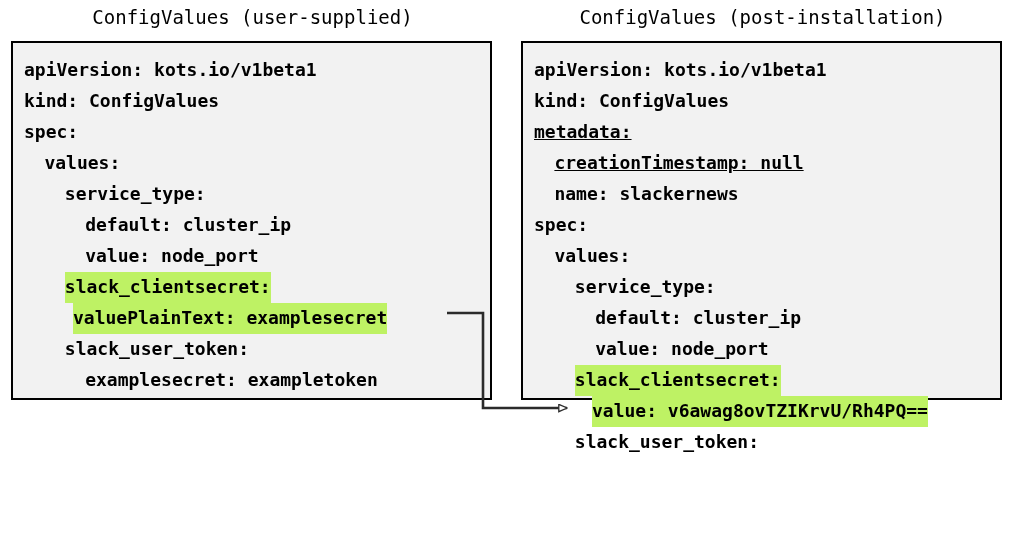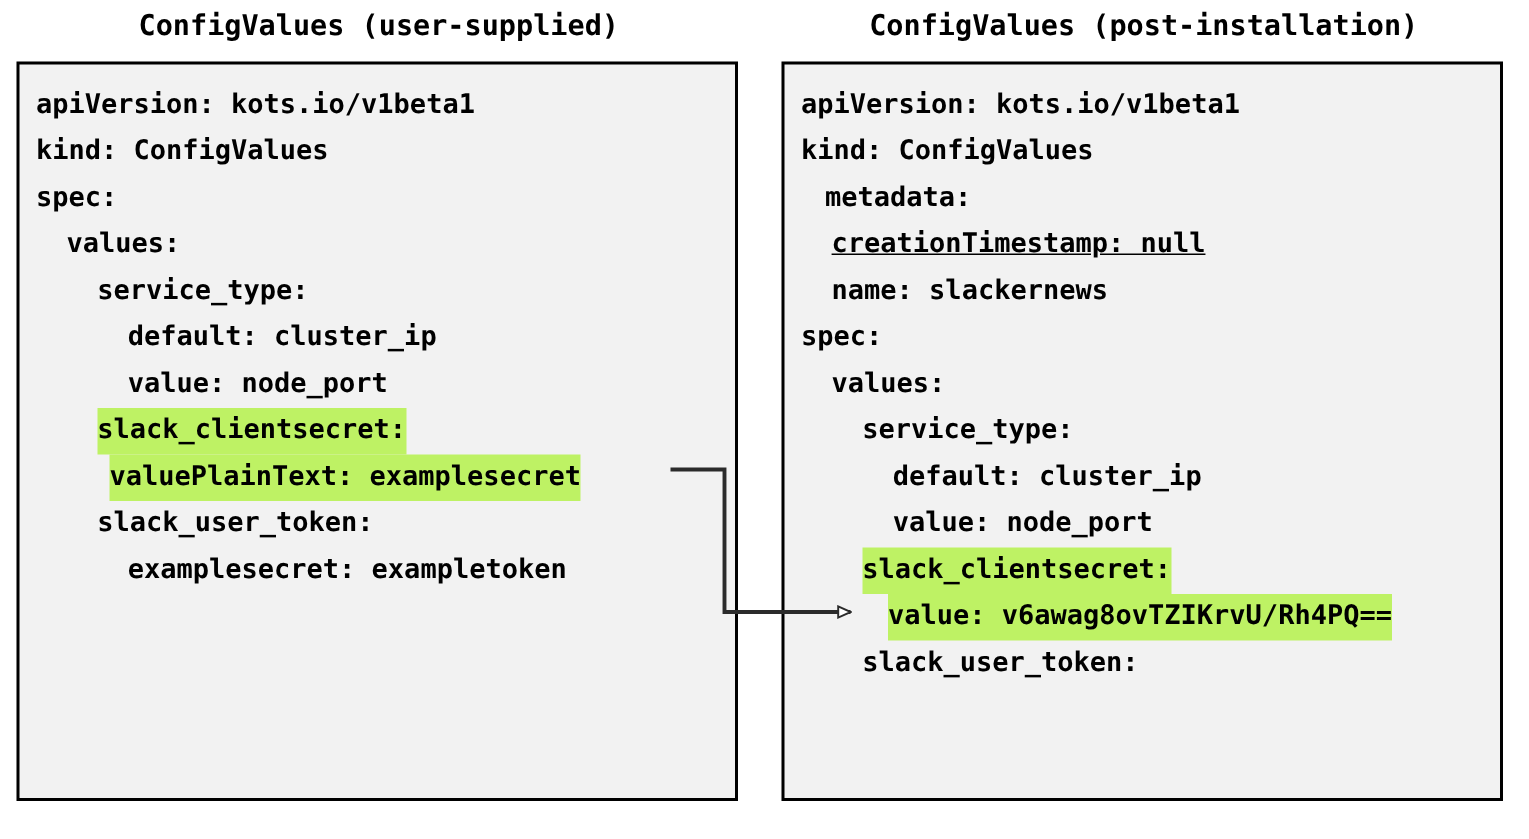--- a/index.html
+++ b/index.html
@@ -26,32 +26,32 @@
   .panel.left  { left: 11px; }
   .panel.right { left: 521px; }
 
   .panel-title {
     position: absolute;
     top: 6px;
     left: 0;
     width: 483px;
     text-align: center;
     font-size: 19px;
-    font-weight: bold;
+    font-weight: normal;
     letter-spacing: 0px;
     color: #000000;
     white-space: nowrap;
   }
 
   .code-box {
     position: absolute;
     top: 41px;
     left: 0;
     width: 481px;
-    height: 493px;
+    height: 359px;
     box-sizing: border-box;
     background: #f2f2f2;
     border: 2px solid #000000;
   }
 
   .code-lines {
     position: absolute;
     top: 11px;
     left: 11px;
     right: 4px;
@@ -108,21 +108,21 @@
         </div>
     </div>
   </div>
 
   <div class="panel right">
     <div class="panel-title">ConfigValues (post-installation)</div>
     <div class="code-box">
       <div class="code-lines">
           <div class="code-line"><span class="txt" style="margin-left: 0px;">apiVersion: kots.io/v1beta1</span></div>
           <div class="code-line"><span class="txt" style="margin-left: 0px;">kind: ConfigValues</span></div>
-          <div class="code-line"><span class="txt" style="margin-left: 16px;">metadata:</span></div>
+          <div class="code-line"><span class="txt" style="margin-left: 0px; text-decoration: underline;">metadata:</span></div>
           <div class="code-line"><span class="txt" style="margin-left: 20.4px; text-decoration: underline;">creationTimestamp: null</span></div>
           <div class="code-line"><span class="txt" style="margin-left: 20.4px;">name: slackernews</span></div>
           <div class="code-line"><span class="txt" style="margin-left: 0px;">spec:</span></div>
           <div class="code-line"><span class="txt" style="margin-left: 20.4px;">values:</span></div>
           <div class="code-line"><span class="txt" style="margin-left: 40.8px;">service_type:</span></div>
           <div class="code-line"><span class="txt" style="margin-left: 61.2px;">default: cluster_ip</span></div>
           <div class="code-line"><span class="txt" style="margin-left: 61.2px;">value: node_port</span></div>
           <div class="code-line hl"><span class="txt" style="margin-left: 40.8px;">slack_clientsecret:</span></div>
           <div class="code-line hl"><span class="txt" style="margin-left: 58px;">value: v6awag8ovTZIKrvU/Rh4PQ==</span></div>
           <div class="code-line"><span class="txt" style="margin-left: 40.8px;">slack_user_token:</span></div>

